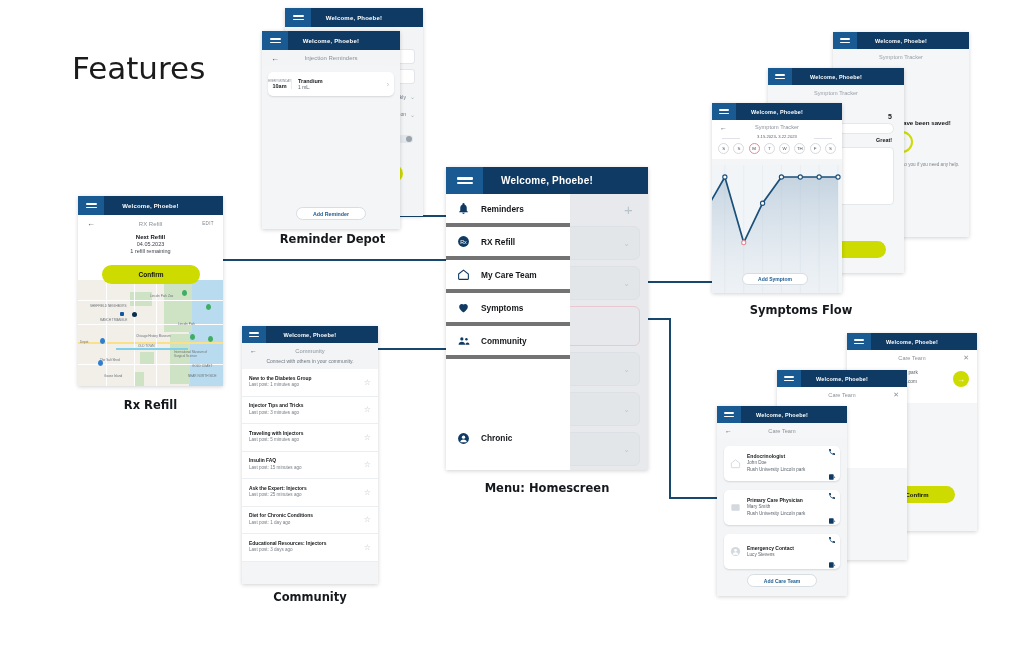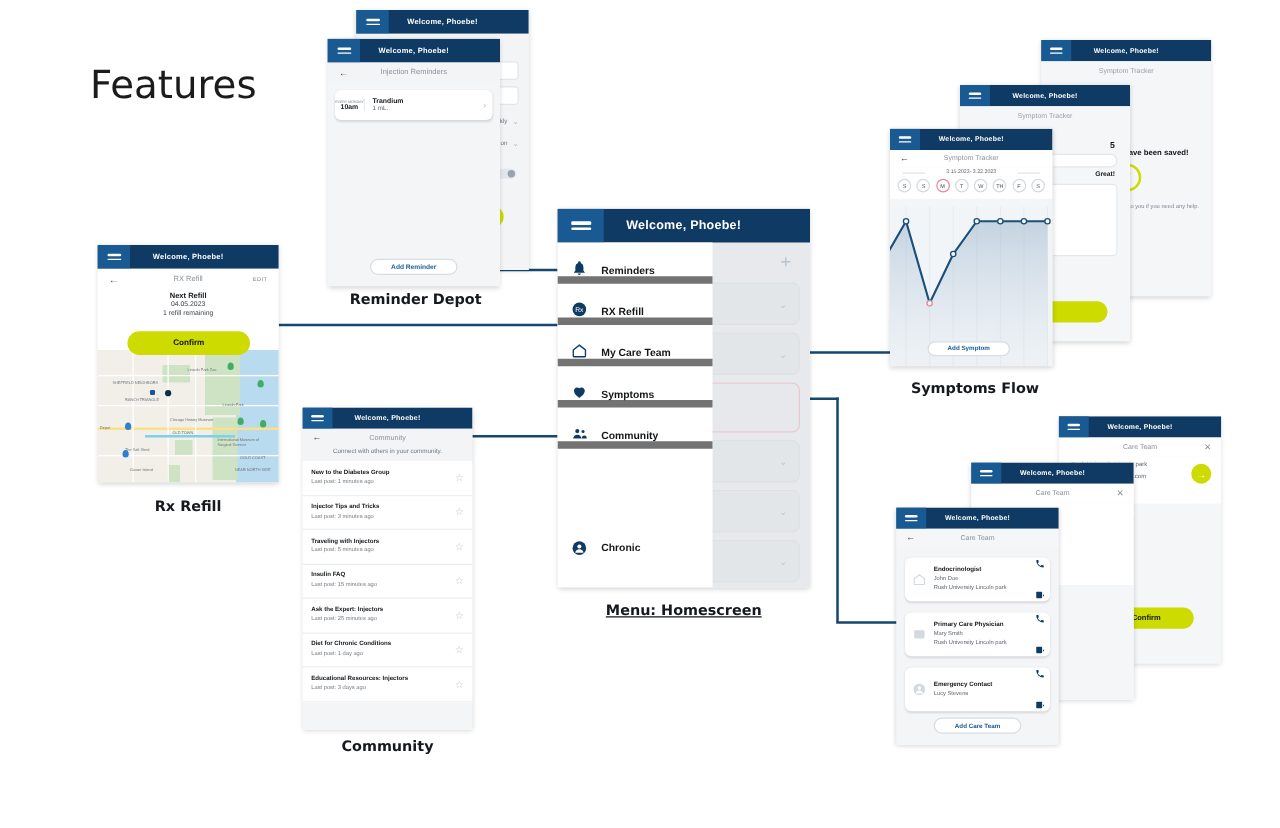--- a/index.html
+++ b/index.html
@@ -189,22 +189,22 @@
   #menu-home .bg .bcard.alert { border:1px solid #e9c9cf; background:#e6e8eb; }
   #menu-home .bg .bcard .cv { position:absolute; right:9px; top:12px; color:#c2c8ce; font-size:8px; }
   #menu-home .bg .bcard .num { position:absolute; left:10px; top:10px; font-size:11px; color:#cfd4d9; font-weight:bold; }
   #menu-home .bg .bcard .l1 { position:absolute; left:34px; top:8px; font-size:5.5px; color:#ccd1d6; }
   #menu-home .bg .bcard .l2 { position:absolute; left:34px; top:16px; font-size:5.5px; color:#ccd1d6; }
   #menu-home .drawer {
     position:absolute; left:0; top:27px; width:124px; bottom:0;
     background:#ffffff;
   }
   #menu-home .mi {
-    height:33px; display:flex; align-items:flex-end; gap:10px;
-    padding-left:10px; border-bottom:6px solid #737373;
+    height:33px; display:flex; align-items:center; gap:10px;
+    padding-left:10px; border-bottom:4px solid #737373;
   }
   #menu-home .mi .lbl { font-size:8.3px; font-weight:bold; color:#14171a; }
   #menu-home .mi-profile {
     position:absolute; left:0; right:0; bottom:18px;
     height:28px; display:flex; align-items:center; gap:10px; padding-left:10px;
   }
   #menu-home .mi-profile .lbl { font-size:8.3px; font-weight:bold; color:#14171a; }
   .micon { width:15px; display:flex; align-items:center; justify-content:center; color:#0e3a63; }
 
   
@@ -615,21 +615,21 @@
           <svg width="13" height="13" viewBox="0 0 24 24" fill="#0e3a63">
               <circle cx="12" cy="12" r="10"></circle>
               <circle cx="12" cy="9.5" r="3" fill="#ffffff"></circle>
               <path d="M6 19c0-3.3 2.7-5.2 6-5.2s6 1.9 6 5.2z" fill="#ffffff"></path>
             </svg>
         </span>
         <span class="lbl">Chronic</span>
       </div>
     </div>
   </div>
-  <div class="caption" style="left:446px; top:481px; width:202px;text-decoration:underline;">Menu: Homescreen</div>
+  <div class="caption" style="left:446px; top:481px; width:202px;">Menu: Homescreen</div>
 
   <div class="phone" id="sym-c">
     <div class="appbar">
       <div class="burgerbox">
         <span class="burger">
             <i></i>
             <i></i>
           </span>
       </div>
       <div class="title">Welcome, Phoebe!</div>
@@ -710,21 +710,21 @@
           <circle cx="31.714285714285715" cy="77.60000000000001" r="2.1" fill="#ffffff" stroke="#e58b97" stroke-width="1.1"></circle>
           <circle cx="50.57142857142857" cy="38.24000000000001" r="2.1" fill="#ffffff" stroke="#1a4f7a" stroke-width="1.1"></circle>
           <circle cx="69.42857142857143" cy="12" r="2.1" fill="#ffffff" stroke="#1a4f7a" stroke-width="1.1"></circle>
           <circle cx="88.28571428571429" cy="12" r="2.1" fill="#ffffff" stroke="#1a4f7a" stroke-width="1.1"></circle>
           <circle cx="107.14285714285714" cy="12" r="2.1" fill="#ffffff" stroke="#1a4f7a" stroke-width="1.1"></circle>
           <circle cx="126" cy="12" r="2.1" fill="#ffffff" stroke="#1a4f7a" stroke-width="1.1"></circle>
         </svg>
     </div>
     <div class="pill addbtn">Add Symptom</div>
   </div>
-  <div class="caption" style="left:700px; top:303px; width:160px;">Symptoms Flow</div>
+  <div class="caption" style="left:721px; top:303px; width:160px;">Symptoms Flow</div>
 
   <div class="phone" id="ct-c">
     <div class="appbar">
       <div class="burgerbox">
         <span class="burger">
             <i></i>
             <i></i>
           </span>
       </div>
       <div class="title">Welcome, Phoebe!</div>

